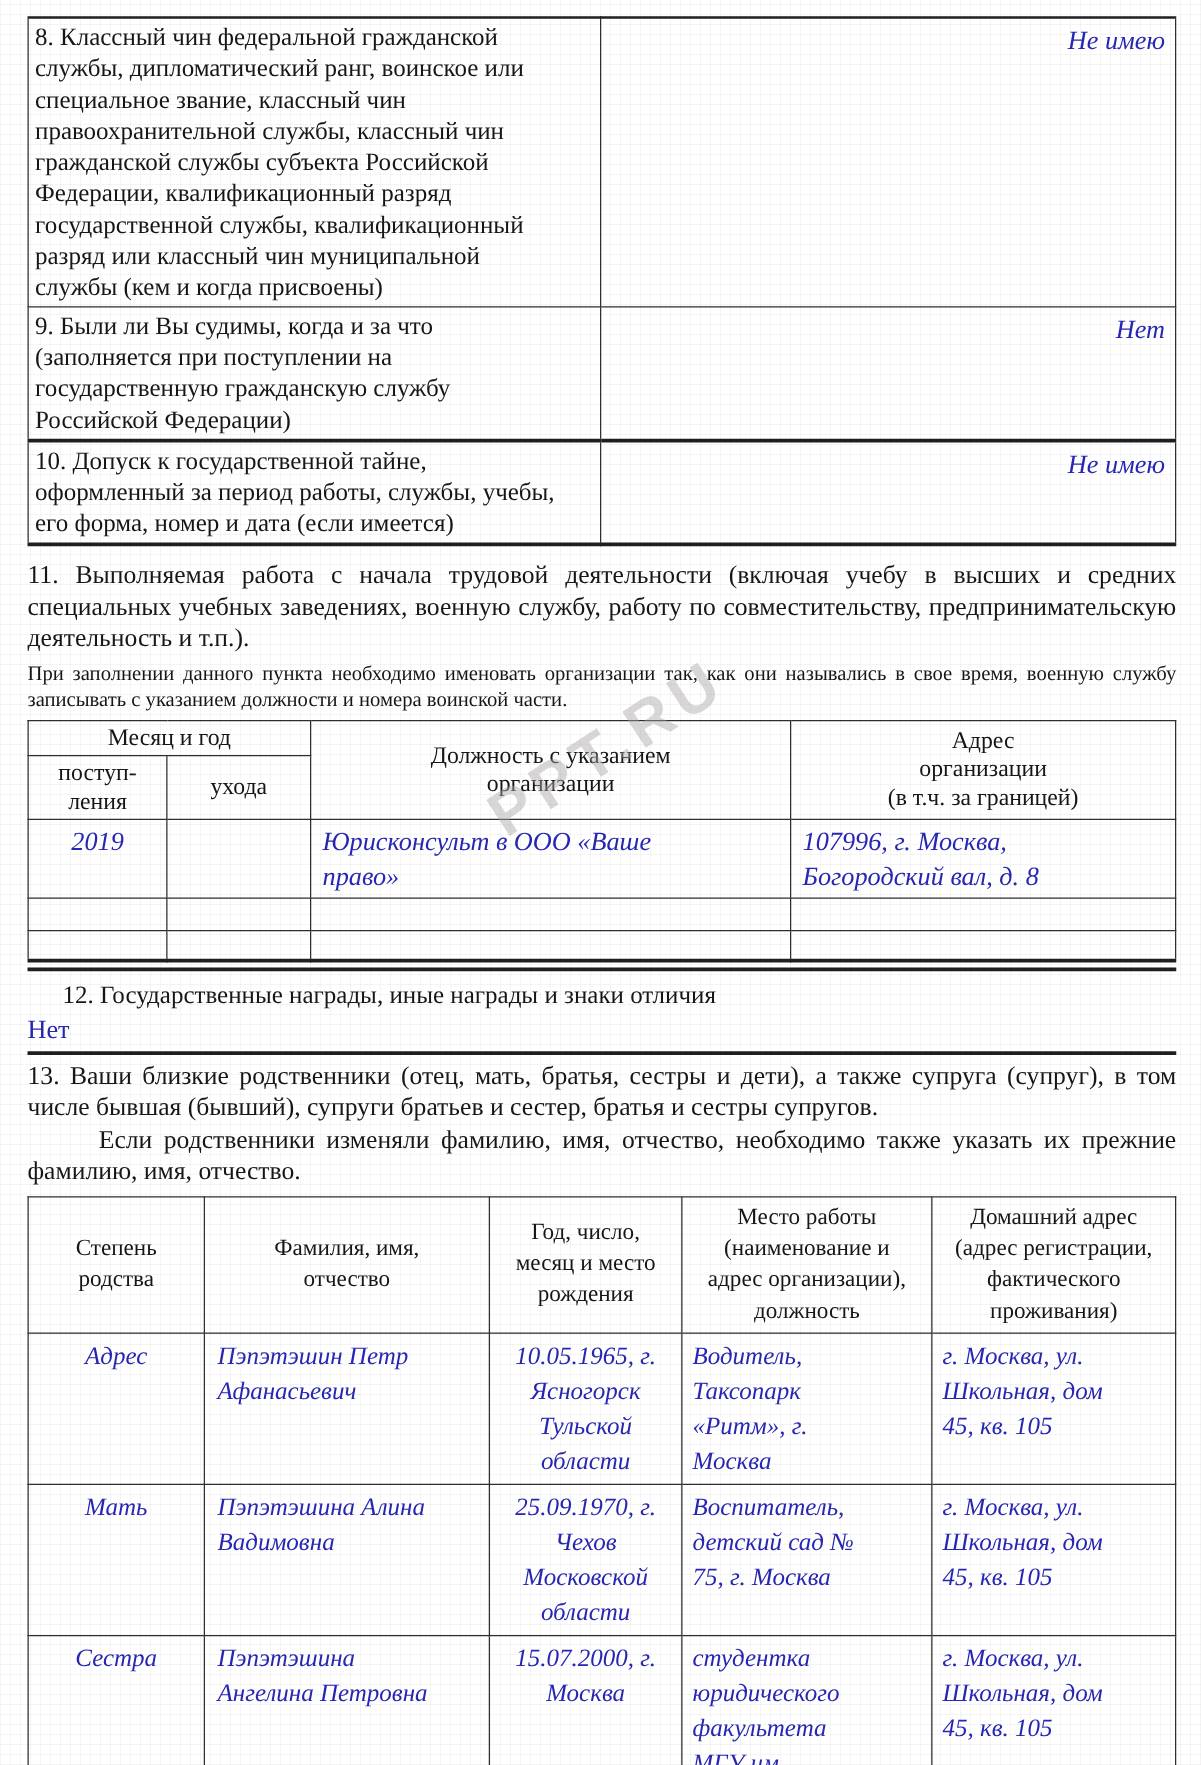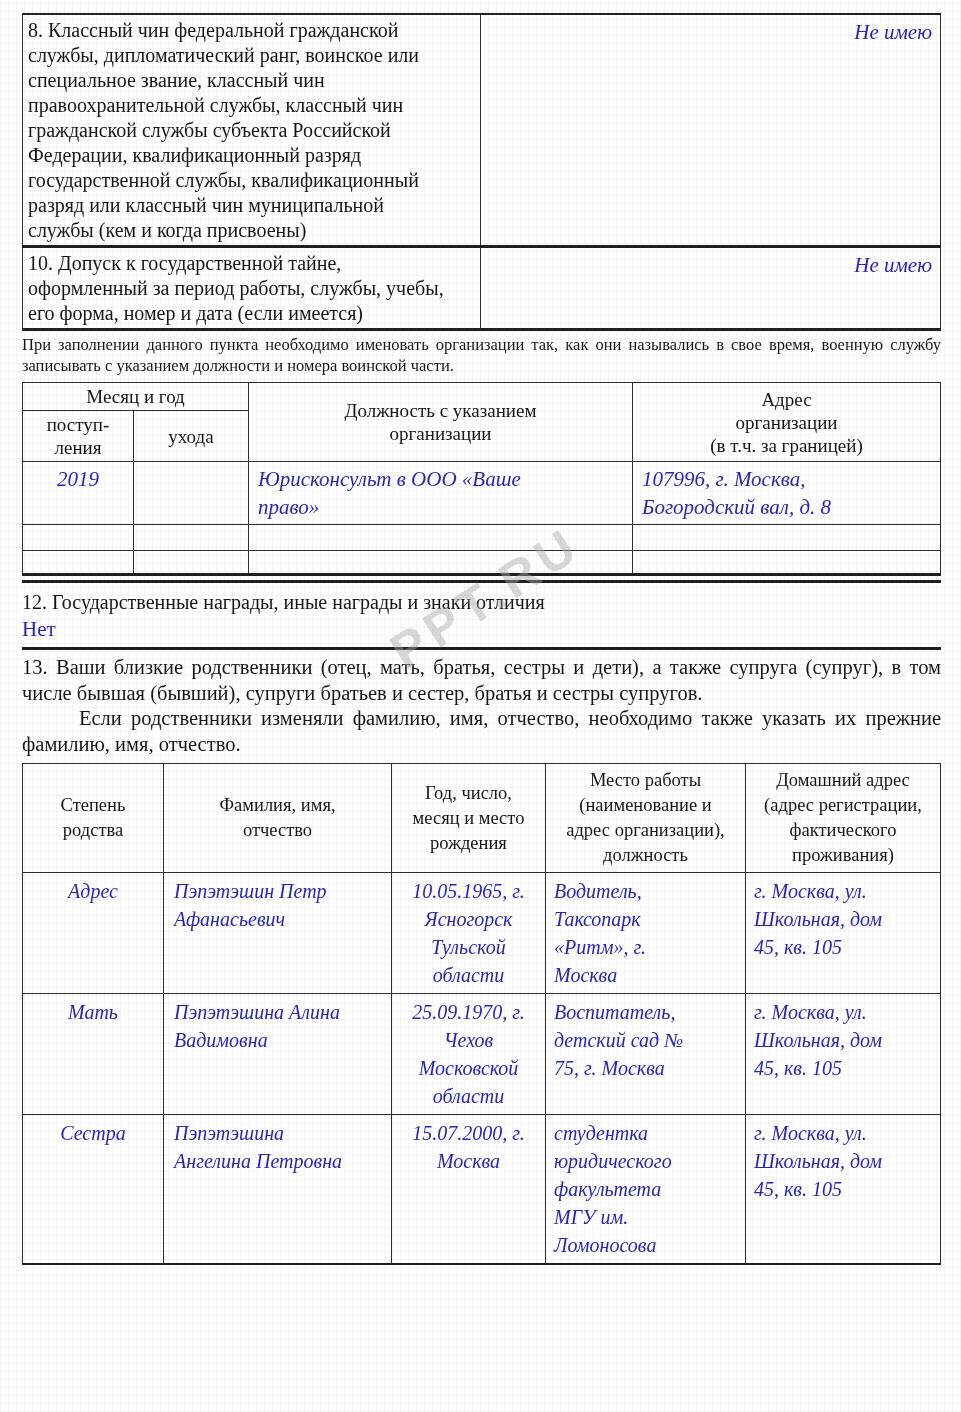--- a/index.html
+++ b/index.html
@@ -36,21 +36,21 @@
   .indent { text-indent:57px; margin-top:0; }
 
   
   .work-table { margin-top:6px; border-bottom:3px solid #1f1f1f; }
   .work-table th { font-size:19px; line-height:23px; text-align:center; vertical-align:middle; padding:2px 4px; white-space:pre-line; }
   .work-table td { padding:3px 9px; font-size:21px; line-height:28px; white-space:pre-line; }
   .wh1 { height:28px; } .wh2 { height:48px; }
   .wd  { height:57px; } .we1 { height:26px; } .we2 { height:24px; }
 
   .rule { border:none; border-top:3px solid #1f1f1f; margin:4px 0 0 0; }
-  .sec12-title { font-size:20px; line-height:26px; margin-top:6px; }
+  .sec12-title { font-size:20px; line-height:26px; margin-top:6px;margin-left:28px; }
   .sec12-answer { font-size:21px; line-height:27px; margin-top:1px; }
 
   
   .rel-table { margin-top:6px; border-bottom:2px solid #1f1f1f; }
   .rel-table th { font-size:18.5px; line-height:25px; text-align:center; vertical-align:middle; white-space:pre-line; padding:4px 2px; }
   .rel-table td { font-size:20px; line-height:28px; padding:4px 8px; white-space:pre-line; }
   .rel-table td.rel-name-col { padding-left:10px; }
   .rh  { height:102px; }
   .rr1 { height:112px; } .rr2 { height:113px; } .rr3 { height:140px; }
 
@@ -80,29 +80,37 @@
 службы, дипломатический ранг, воинское или
 специальное звание, классный чин
 правоохранительной службы, классный чин
 гражданской службы субъекта Российской
 Федерации, квалификационный разряд
 государственной службы, квалификационный
 разряд или классный чин муниципальной
 службы (кем и когда присвоены)</td>
           <td class="a blue">Не имею</td>
         </tr>
+        <tr class="row-q9">
+          <td class="q">9. Были ли Вы судимы, когда и за что
+(заполняется при поступлении на
+государственную гражданскую службу
+Российской Федерации)</td>
+          <td class="a blue">Нет</td>
+        </tr>
         <tr class="row-q10">
           <td class="q">10. Допуск к государственной тайне,
 оформленный за период работы, службы, учебы,
 его форма, номер и дата (если имеется)</td>
           <td class="a blue">Не имею</td>
         </tr>
       </tbody>
     </table>
 
+    <p class="para">11. Выполняемая работа с начала трудовой деятельности (включая учебу в высших и средних специальных учебных заведениях, военную службу, работу по совместительству, предпринимательскую деятельность и т.п.).</p>
     <p class="note">При заполнении данного пункта необходимо именовать организации так, как они назывались в свое время, военную службу записывать с указанием должности и номера воинской части.</p>
 
     <table class="t work-table">
       <colgroup>
           <col style="width:111px">
           <col style="width:115px">
           <col style="width:384px">
           <col>
         </colgroup>
       <tbody>

